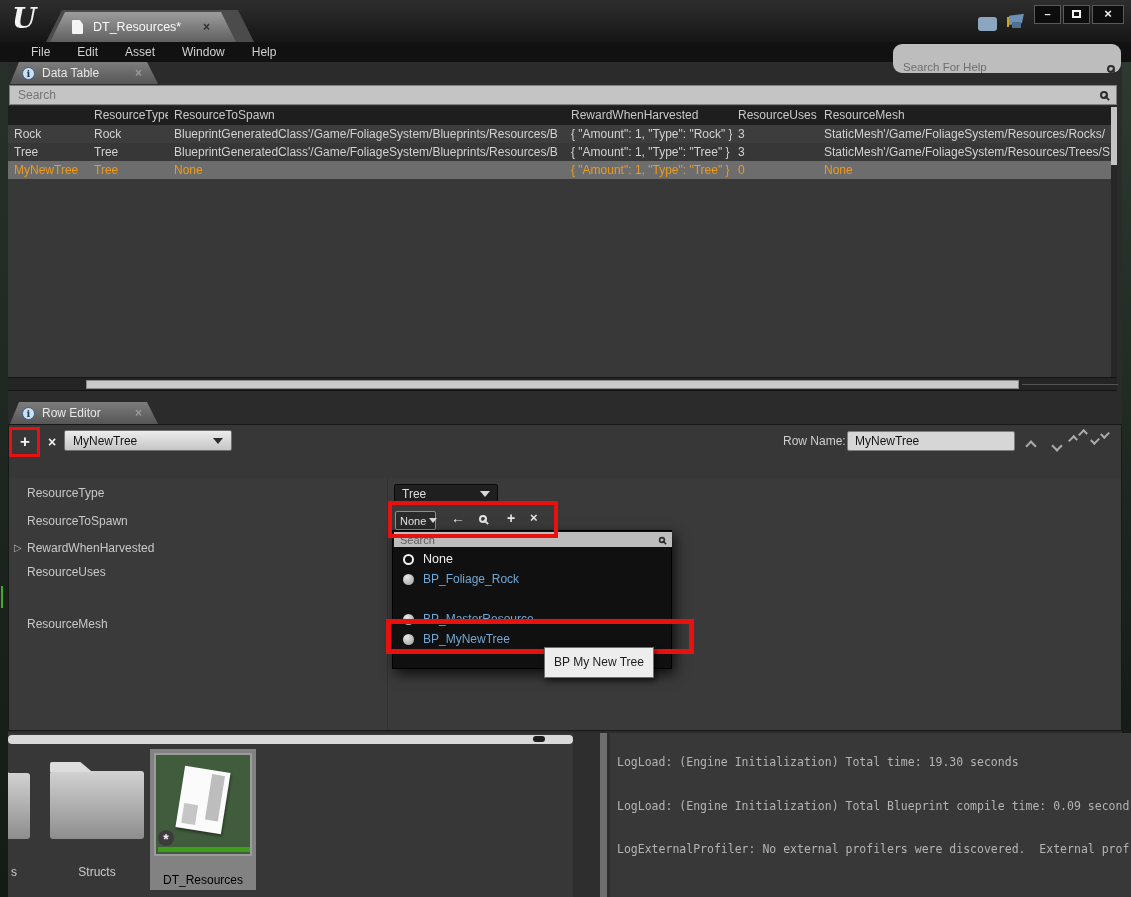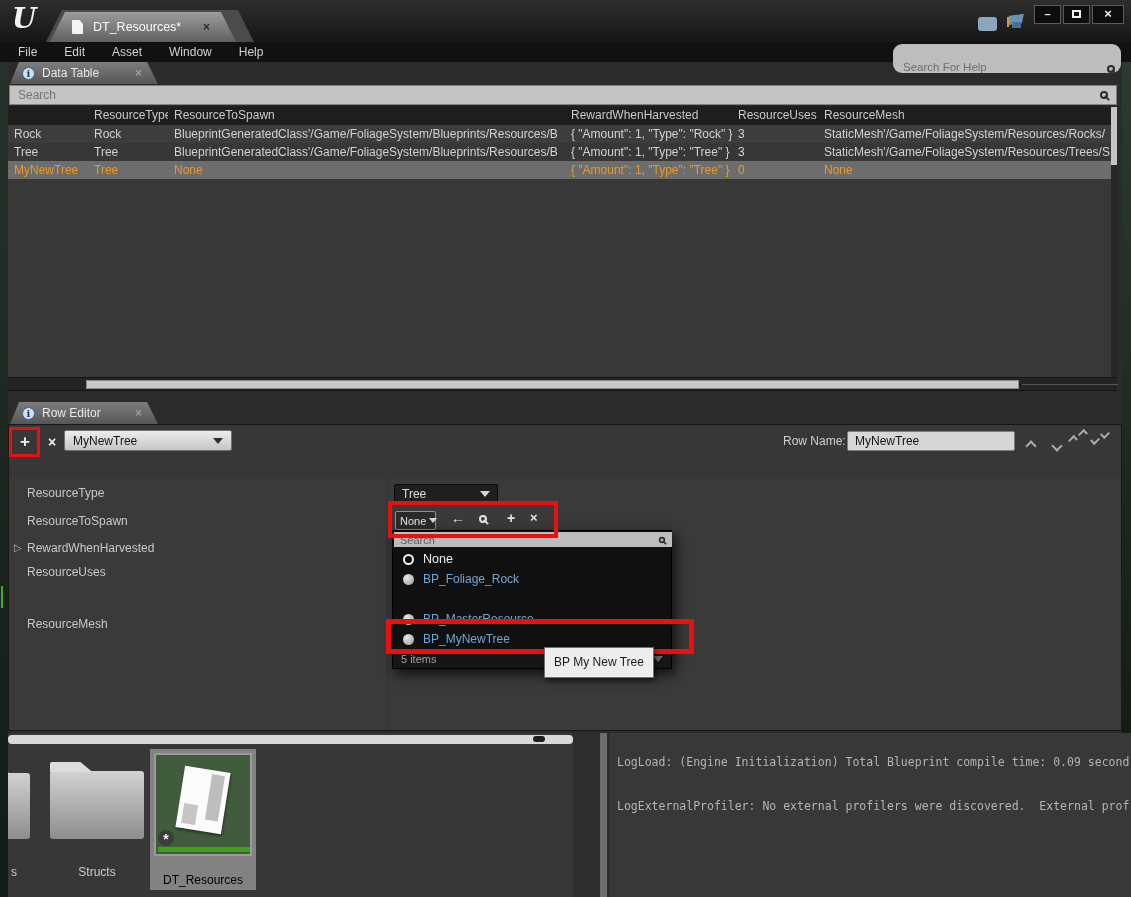--- a/index.html
+++ b/index.html
@@ -34,21 +34,21 @@
   .cap-tassel { position:absolute; left:1px; top:2px; width:2px; height:10px; background:#c9a227; }
   .winbtn { top:5px; height:19px; background:#0d0d0d; border:1px solid #5a5a5a;
     color:#f2f2f2; font-size:11px; font-weight:bold; text-align:center; line-height:16px; }
   #btn-min { left:1034px; width:27px; }
   #btn-max { left:1063px; width:27px; }
   #btn-close { left:1092px; width:32px; font-size:13px; }
   .max-glyph { display:inline-block; width:9px; height:8px; border:2px solid #f2f2f2; margin-top:4px; }
 
   
   #menubar { left:0; top:42px; width:1131px; height:20px; background:#111;
-    display:flex; align-items:center; gap:27px; padding-left:18px;
+    display:flex; align-items:center; gap:27px; padding-left:31px;
     font-size:12px; color:#d2d2d2; }
   .menu-item { cursor:default; }
   .searchbox { background:#bdbdbd; display:flex; align-items:center; }
   .searchbox input { flex:1; background:transparent; border:0; outline:none;
     font-family:"Liberation Sans",sans-serif; color:#222; }
   .searchbox input::placeholder { color:#6e6e6e; opacity:1; }
   #help-search { left:893px; top:44px; width:228px; height:29px; border-radius:9px; padding:0 6px 0 10px;align-items:flex-end; }
   #help-search input { font-size:11.5px; }
   .mag { display:inline-block; width:8px; height:8px; border:2px solid currentColor;
     border-radius:50%; position:relative; flex:none; }
@@ -366,24 +366,20 @@
       <span class="pitem-label">BP_Foliage_Rock</span>
     </div>
     <div class="pitem" style="top:78px">
       <span class="radio-dot"></span>
       <span class="pitem-label">BP_MasterResource</span>
     </div>
     <div class="pitem" style="top:98px">
       <span class="radio-dot"></span>
       <span class="pitem-label">BP_MyNewTree</span>
     </div>
-    <div id="picker-foot">
-      <span>5 items</span>
-      <span class="tri-down"></span>
-    </div>
   </div>
 
   <div id="rb-add" class="redbox abs"></div>
   <div id="rb-spawn" class="redbox abs"></div>
   <div id="rb-item" class="redbox abs"></div>
   <div id="tooltip" class="abs">BP My New Tree</div>
 
   <div id="bottom-left" class="abs">
     <div id="cb-strip">
       <span class="marker"></span>
@@ -404,20 +400,21 @@
       <div id="asset-label">DT_Resources</div>
     </div>
   </div>
 
   <div id="bottom-div" class="abs">
     <span id="log-scroll"></span>
   </div>
 
   <div id="log" class="abs">
     <div id="log-inner">
+      <div>LogLoad: (Engine Initialization) Total time: 19.30 seconds</div>
       <div>LogLoad: (Engine Initialization) Total Blueprint compile time: 0.09 second</div>
       <div>LogExternalProfiler: No external profilers were discovered.  External prof</div>
       
       
       
       
       
       
       
       

